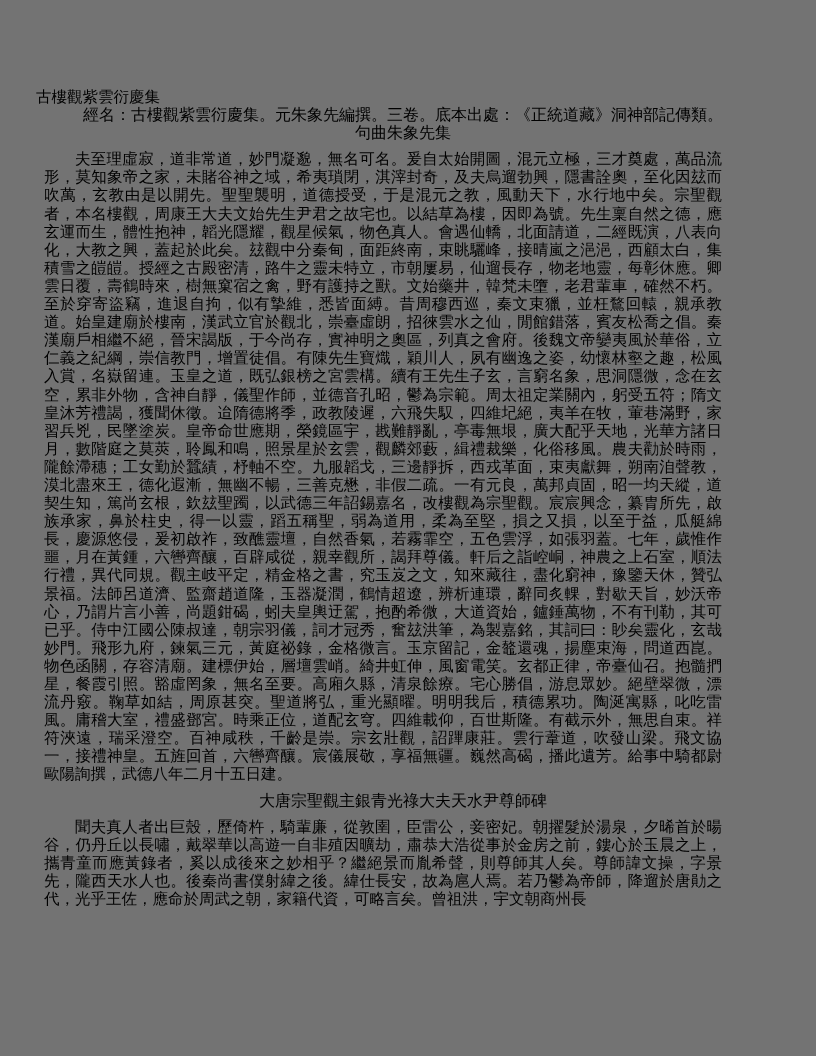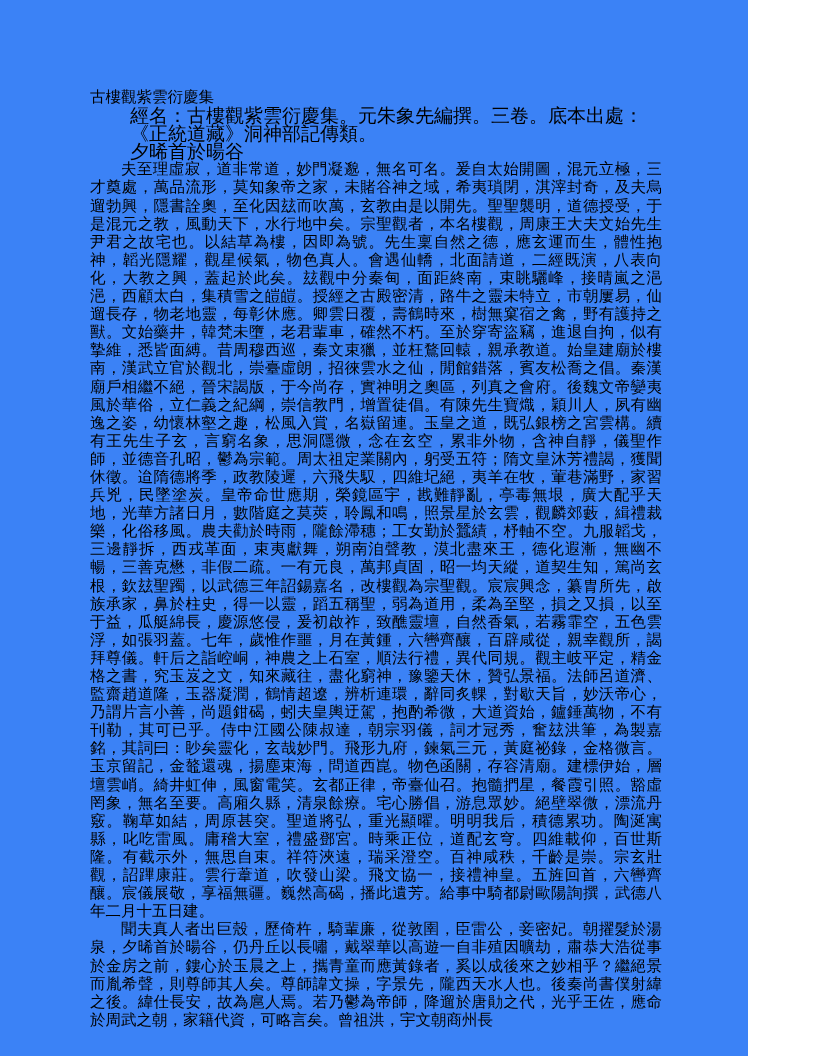--- a/index.html
+++ b/index.html
@@ -2,62 +2,64 @@
 <html><head>
 <meta charset="utf-8">
 <style>
   html, body {
     margin: 0;
     padding: 0;
     background: #ffffff;
   }
   .page {
     position: relative;
-    width: 748px;
+    width: 816px;
     height: 1056px;
-    background: #3b82f6;
+    background: #737373;
     box-sizing: border-box;
-    padding: 88px 86px 0 90px;
+    padding: 88px 86px 0 36px;
     color: #000000;
     font-family: "DejaVu Serif", "Liberation Serif", serif;
     font-size: 15.5px;
     line-height: 18.1px;
     overflow: hidden;
   }
   .doc-title {
     margin: 0;
     font-weight: normal;
     font-size: 15.5px;
     line-height: 18.1px;
   }
   .front-line, .sec-heading {
     margin: 0;
     padding-left: 40px;
     font-weight: normal;
-    font-size: 19px;
+    font-size: 16px;
     line-height: 18.1px;
+    text-align: center;
   }
   .sec-body {
-    margin: 0;
+    margin: 8px;
     text-align: justify;
     text-justify: inter-ideograph;
     text-indent: 31px;
     word-break: break-all;
     overflow-wrap: break-word;
   }
 </style>
 </head>
 <body>
 
 <div class="page">
   <h1 class="doc-title">古樓觀紫雲衍慶集</h1>
 
   <div class="front-line">經名：古樓觀紫雲衍慶集。元朱象先編撰。三卷。底本出處：《正統道藏》洞神部記傳類。</div>
 
 
-  <div class="front-line">夕晞首於暘谷</div>
+  <div class="front-line">句曲朱象先集</div>
 
 
   <p class="sec-body">夫至理虛寂，道非常道，妙門凝邈，無名可名。爰自太始開圖，混元立極，三才奠處，萬品流形，莫知象帝之家，未賭谷神之域，希夷瑣閉，淇滓封奇，及夫烏遛勃興，隱書詮奧，至化因玆而吹萬，玄教由是以開先。聖聖襲明，道德授受，于是混元之教，風動天下，水行地中矣。宗聖觀者，本名樓觀，周康王大夫文始先生尹君之故宅也。以結草為樓，因即為號。先生稟自然之德，應玄運而生，體性抱神，韜光隱耀，觀星候氣，物色真人。會遇仙轎，北面請道，二經既演，八表向化，大教之興，蓋起於此矣。玆觀中分秦甸，面距終南，束眺驪峰，接晴嵐之浥浥，西顧太白，集積雪之皚皚。授經之古殿密清，路牛之靈未特立，市朝屢易，仙遛長存，物老地靈，每彰休應。卿雲日覆，壽鶴時來，樹無窠宿之禽，野有護持之獸。文始藥井，韓梵未墮，老君輩車，確然不朽。至於穿寄盜竊，進退自拘，似有摯維，悉皆面縛。昔周穆西巡，秦文束獵，並枉鶩回轅，親承教道。始皇建廟於樓南，漢武立官於觀北，崇臺虛朗，招徠雲水之仙，閒館錯落，賓友松喬之倡。秦漢廟戶相繼不絕，晉宋謁版，于今尚存，實神明之奧區，列真之會府。後魏文帝孌夷風於華俗，立仁義之紀綱，崇信教門，增置徒倡。有陳先生寶熾，穎川人，夙有幽逸之姿，幼懷林壑之趣，松風入賞，名嶽留連。玉皇之道，既弘銀榜之宮雲構。續有王先生子玄，言窮名象，思洞隱微，念在玄空，累非外物，含神自靜，儀聖作師，並德音孔昭，鬱為宗範。周太祖定業關內，躬受五符；隋文皇沐芳禮謁，獲聞休徵。迨隋德將季，政教陵遲，六飛失馭，四維圮絕，夷羊在牧，葷巷滿野，家習兵兇，民墜塗炭。皇帝命世應期，榮鏡區宇，戡難靜亂，亭毒無垠，廣大配乎天地，光華方諸日月，數階庭之莫莢，聆鳳和鳴，照景星於玄雲，觀麟郊藪，緝禮裁樂，化俗移風。農夫勸於時雨，隴餘滯穗；工女勤於蠶績，杼軸不空。九服韜戈，三邊靜拆，西戎革面，束夷獻舞，朔南洎聲教，漠北盡來王，德化遐漸，無幽不暢，三善克懋，非假二疏。一有元良，萬邦貞固，昭一均天縱，道契生知，篤尚玄根，欽玆聖躅，以武德三年詔錫嘉名，改樓觀為宗聖觀。宸宸興念，纂胄所先，啟族承家，鼻於柱史，得一以靈，蹈五稱聖，弱為道用，柔為至堅，損之又損，以至于益，瓜艇綿長，慶源悠侵，爰初啟祚，致醮靈壇，自然香氣，若霧霏空，五色雲浮，如張羽蓋。七年，歲惟作噩，月在黃鍾，六轡齊釀，百辟咸從，親幸觀所，謁拜尊儀。軒后之詣崆峒，神農之上石室，順法行禮，異代同規。觀主岐平定，精金格之書，究玉岌之文，知來藏往，盡化窮神，豫鑒天休，贊弘景福。法師呂道濟、監齋趙道隆，玉器凝潤，鶴情超遼，辨析連環，辭同炙輠，對歇天旨，妙沃帝心，乃謂片言小善，尚題鉗碣，蚓夫皇輿迂駕，抱酌希微，大道資始，鑪錘萬物，不有刊勒，其可已乎。侍中江國公陳叔達，朝宗羽儀，詞才冠秀，奮玆洪筆，為製嘉銘，其詞曰：眇矣靈化，玄哉妙門。飛形九府，鍊氣三元，黃庭祕錄，金格微言。玉京留記，金鼇還魂，揚塵束海，問道西崑。物色函關，存容清廟。建標伊始，層壇雲峭。綺井虹伸，風窗電笑。玄都正律，帝臺仙召。抱髓捫星，餐霞引照。豁虛罔象，無名至要。高廂久縣，清泉餘療。宅心勝倡，游息眾妙。絕壁翠微，漂流丹竅。鞠草如結，周原甚突。聖道將弘，重光顯曜。明明我后，積德累功。陶涎寓縣，叱吃雷風。庸稽大室，禮盛鄧宮。時乘正位，道配玄穹。四維載仰，百世斯隆。有截示外，無思自束。祥符浹遠，瑞采澄空。百神咸秩，千齡是崇。宗玄壯觀，詔蹕康莊。雲行葦道，吹發山梁。飛文協一，接禮神皇。五旌回首，六轡齊釀。宸儀展敬，享福無疆。巍然高碣，播此遺芳。給事中騎都尉歐陽詢撰，武德八年二月十五日建。</p>
 
+  <div class="sec-heading">大唐宗聖觀主銀青光祿大夫天水尹尊師碑</div>
 
   <p class="sec-body">聞夫真人者出巨殼，歷倚杵，騎輩廉，從敦圉，臣雷公，妾密妃。朝擢髮於湯泉，夕晞首於暘谷，仍丹丘以長嘯，戴翠華以高遊一自非殖因曠劫，肅恭大浩從事於金房之前，鏤心於玉晨之上，攜青童而應黃錄者，奚以成後來之妙相乎？繼絕景而胤希聲，則尊師其人矣。尊師諱文操，字景先，隴西天水人也。後秦尚書僕射緯之後。緯仕長安，故為扈人焉。若乃鬱為帝師，降遛於唐勛之代，光乎王佐，應命於周武之朝，家籍代資，可略言矣。曾祖洪，宇文朝商州長</p>
 </div>
 
 </body></html>

